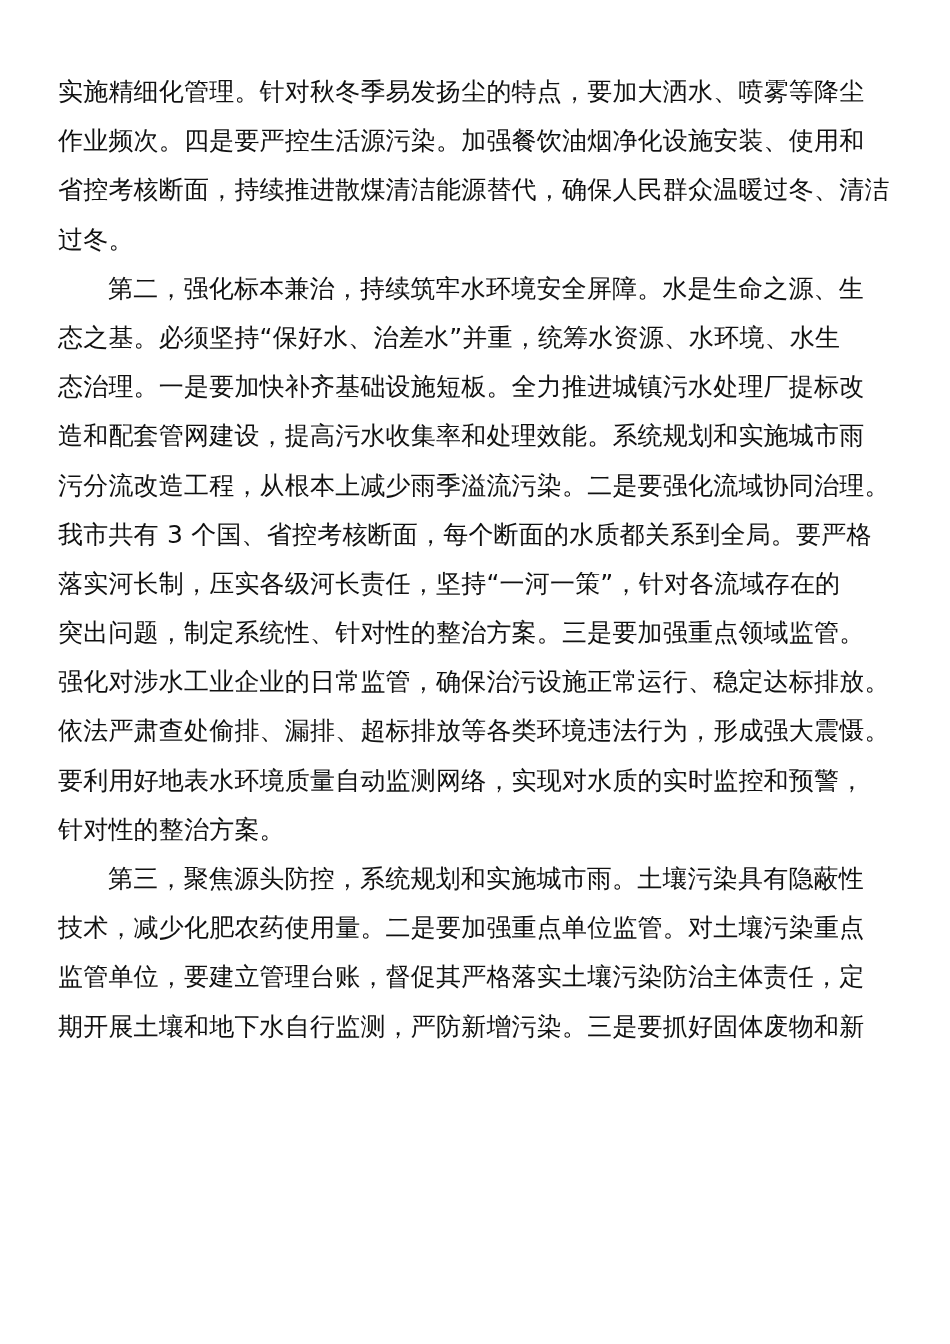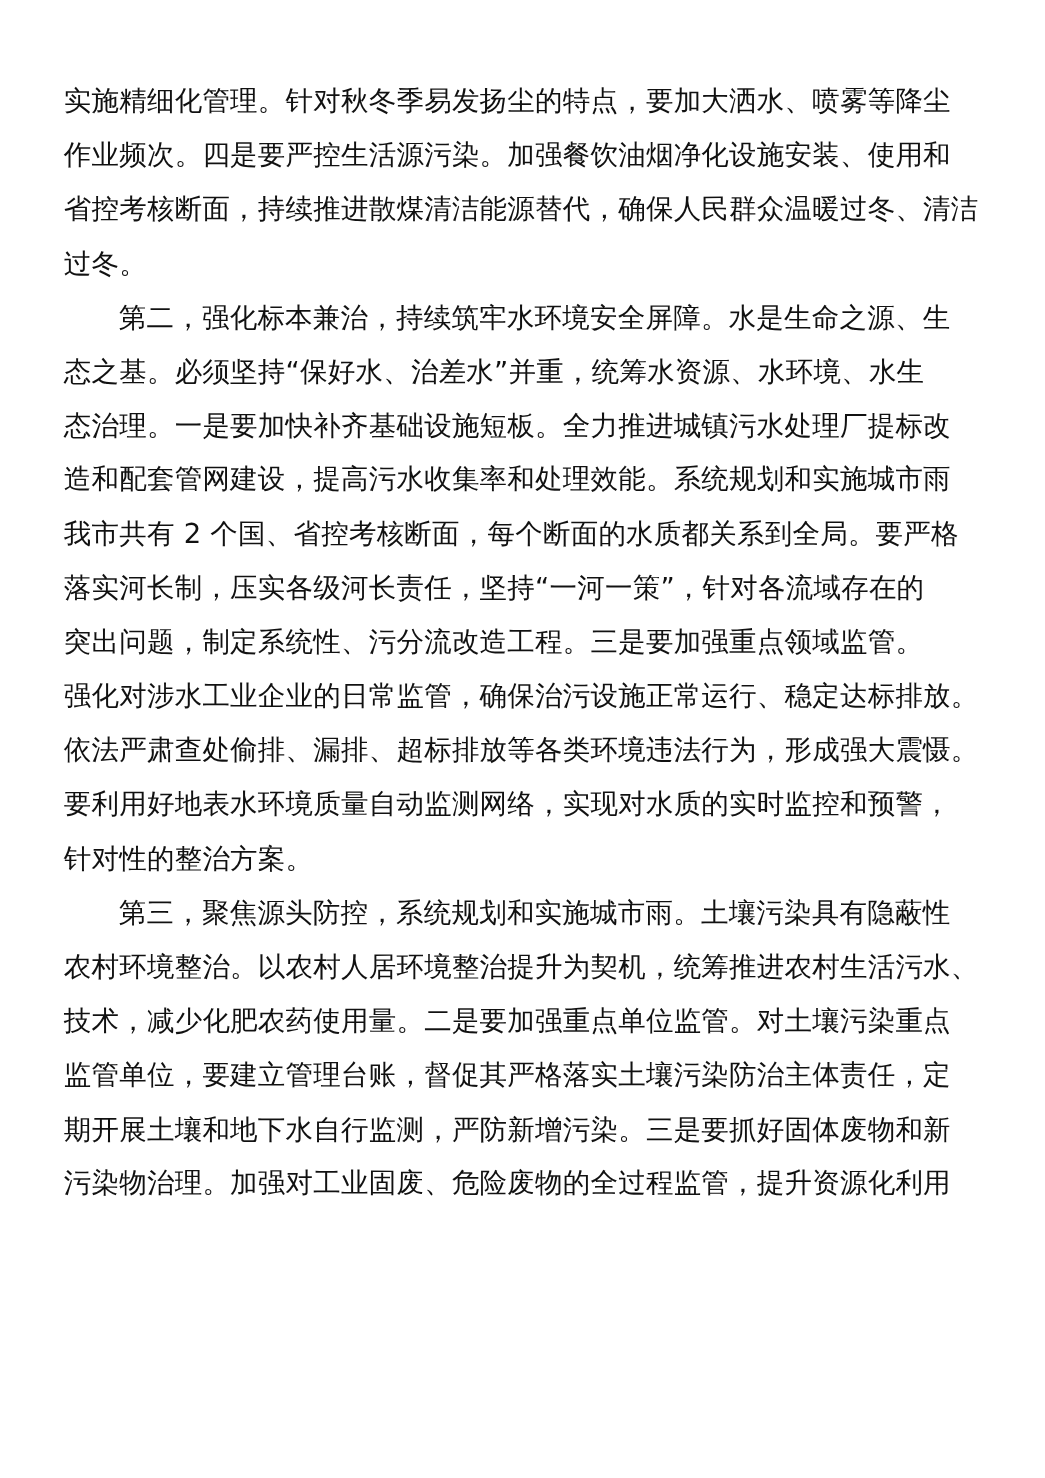--- a/index.html
+++ b/index.html
@@ -30,32 +30,31 @@
       <div class="line">作业频次。四是要严控生活源污染。加强餐饮油烟净化设施安装、使用和</div>
       <div class="line">省控考核断面，持续推进散煤清洁能源替代，确保人民群众温暖过冬、清洁</div>
       <div class="line">过冬。</div>
     </div>
 
     <div>
       <div class="line indent">第二，强化标本兼治，持续筑牢水环境安全屏障。水是生命之源、生</div>
       <div class="line">态之基。必须坚持“保好水、治差水”并重，统筹水资源、水环境、水生</div>
       <div class="line">态治理。一是要加快补齐基础设施短板。全力推进城镇污水处理厂提标改</div>
       <div class="line">造和配套管网建设，提高污水收集率和处理效能。系统规划和实施城市雨</div>
-      <div class="line">我市共有 2 个国、省控考核断面，每个断面的水质都关系到全局。要严格</div>
+      <div class="line">污分流改造工程，从根本上减少雨季溢流污染。二是要强化流域协同治理。</div>
+      <div class="line">我市共有 3 个国、省控考核断面，每个断面的水质都关系到全局。要严格</div>
       <div class="line">落实河长制，压实各级河长责任，坚持“一河一策”，针对各流域存在的</div>
-      <div class="line">突出问题，制定系统性、污分流改造工程。三是要加强重点领域监管。</div>
+      <div class="line">突出问题，制定系统性、针对性的整治方案。三是要加强重点领域监管。</div>
       <div class="line">强化对涉水工业企业的日常监管，确保治污设施正常运行、稳定达标排放。</div>
       <div class="line">依法严肃查处偷排、漏排、超标排放等各类环境违法行为，形成强大震慑。</div>
       <div class="line">要利用好地表水环境质量自动监测网络，实现对水质的实时监控和预警，</div>
       <div class="line">针对性的整治方案。</div>
     </div>
 
     <div>
       <div class="line indent">第三，聚焦源头防控，系统规划和实施城市雨。土壤污染具有隐蔽性</div>
-      <div class="line">农村环境整治。以农村人居环境整治提升为契机，统筹推进农村生活污水、</div>
       <div class="line">技术，减少化肥农药使用量。二是要加强重点单位监管。对土壤污染重点</div>
       <div class="line">监管单位，要建立管理台账，督促其严格落实土壤污染防治主体责任，定</div>
       <div class="line">期开展土壤和地下水自行监测，严防新增污染。三是要抓好固体废物和新</div>
-      <div class="line">污染物治理。加强对工业固废、危险废物的全过程监管，提升资源化利用</div>
     </div>
 
   </div>
 </div>
 
 </body></html>

